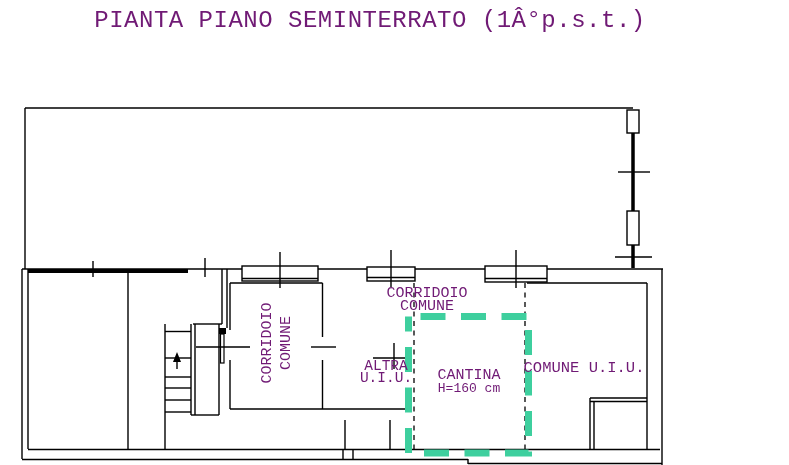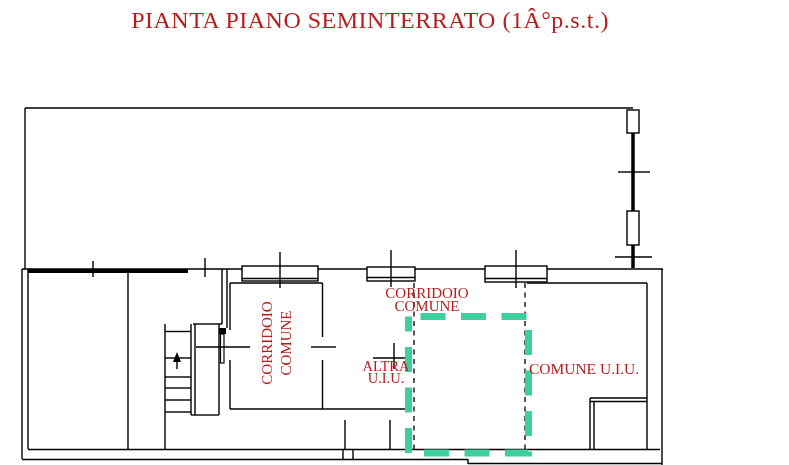--- a/index.html
+++ b/index.html
@@ -1,19 +1,19 @@
 <!DOCTYPE html>
 <html style="--green: #3ecf9e; --bg: #ffffff;"><head>
 <meta charset="utf-8">
 <style>
   html,body{margin:0;padding:0;background:#fff;}
   .page{
     position:relative;width:789px;height:465px;background:var(--bg,#fff);
-    font-family:Liberation Serif, serif;overflow:hidden;
-    color:#b91c1c;
+    font-family:Liberation Mono, monospace;overflow:hidden;
+    color:#701a75;
   }
   .plan{position:absolute;left:0;top:0;width:789px;height:465px;}
   .plan line,.plan rect,.plan path{stroke:#000;stroke-width:1.4;fill:none;}
   .plan .w3{stroke-width:3.5;}
   .plan .w4{stroke-width:4;}
   .plan .white{fill:#fff;}
   .plan .filled{fill:#000;stroke:none;}
   .plan .dash{stroke-dasharray:5 4.5;stroke-width:1.3;}
   .plan .green{
     stroke:var(--green,#3ecf9e);stroke-width:7;
@@ -149,18 +149,22 @@
   <div class="lbl" style="left:427px;top:300px;">
     <span>CORRIDOIO</span>
     <span>COMUNE</span>
   </div>
 
   <div class="lbl altra-left" style="left:386px;top:372px;">
     <span>ALTRA</span>
     <span>U.I.U.</span>
   </div>
 
+  <div class="lbl cantina" style="left:469px;top:382px;">
+    <span class="name">CANTINA</span>
+    <span class="note">H=160 cm</span>
+  </div>
 
   <div class="lbl altra-right" style="left:584px;top:368px;">
     <span>COMUNE U.I.U.</span>
   </div>
 
 </div>
 
 </body></html>

